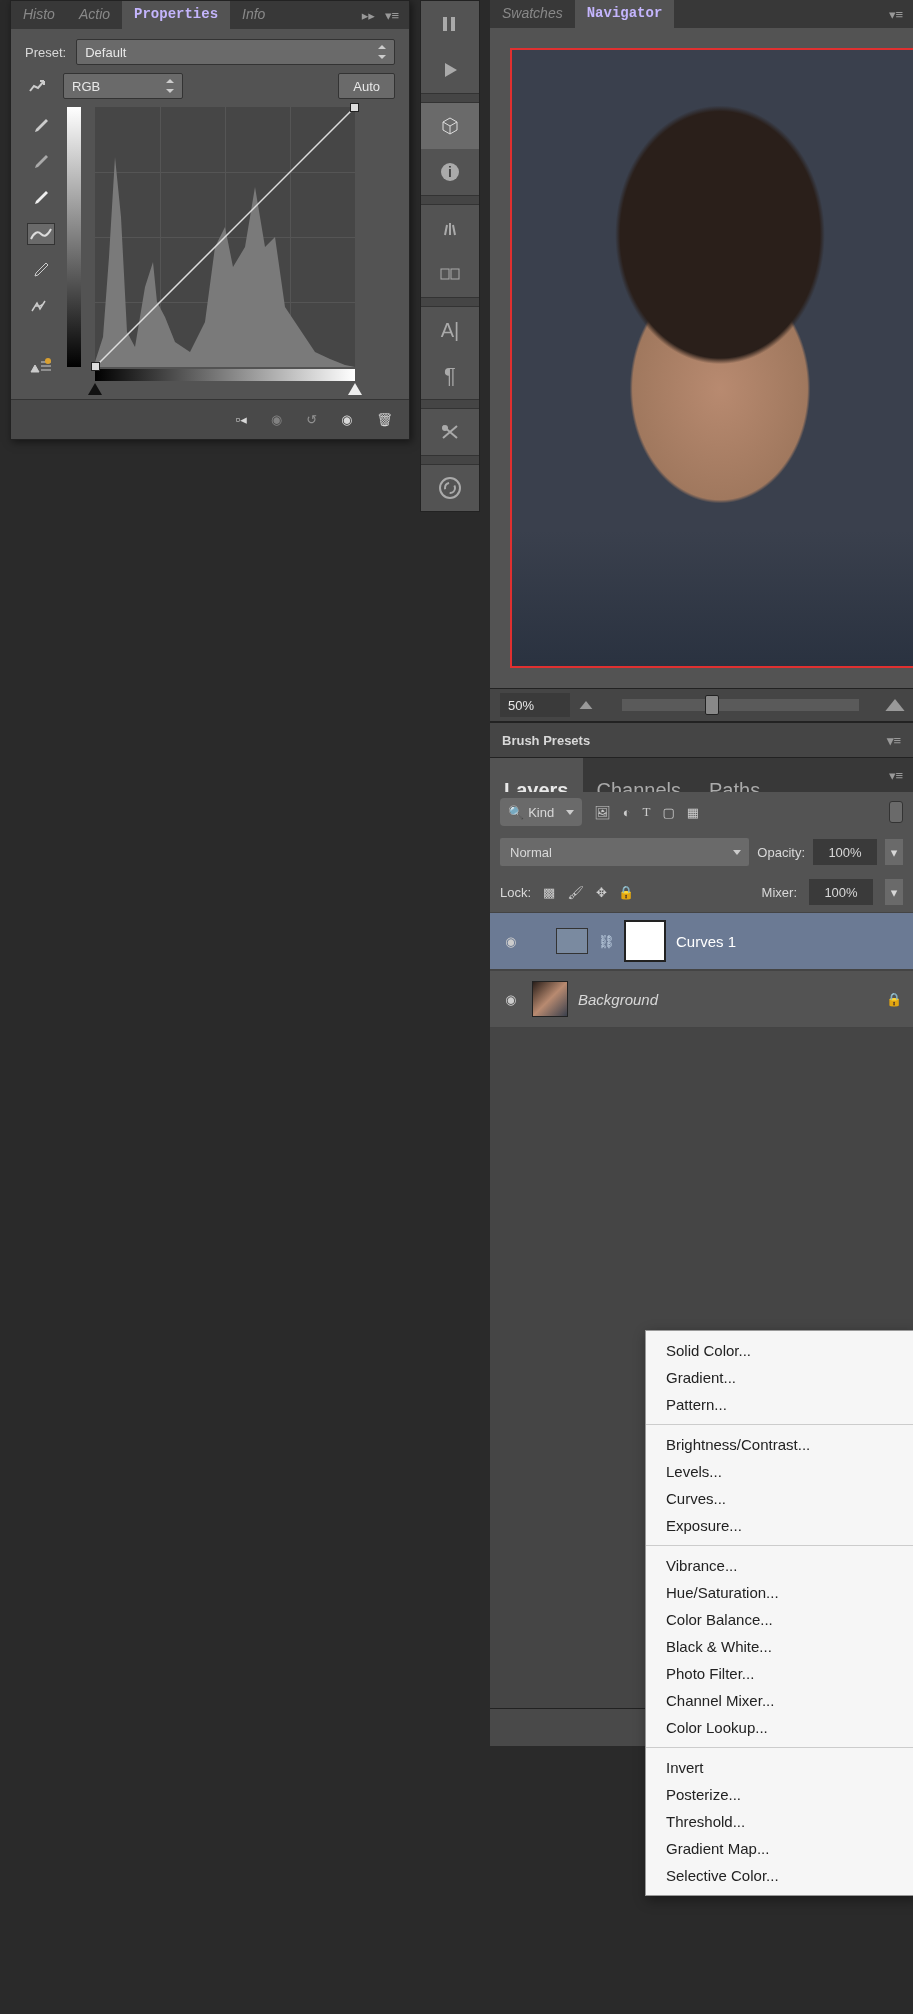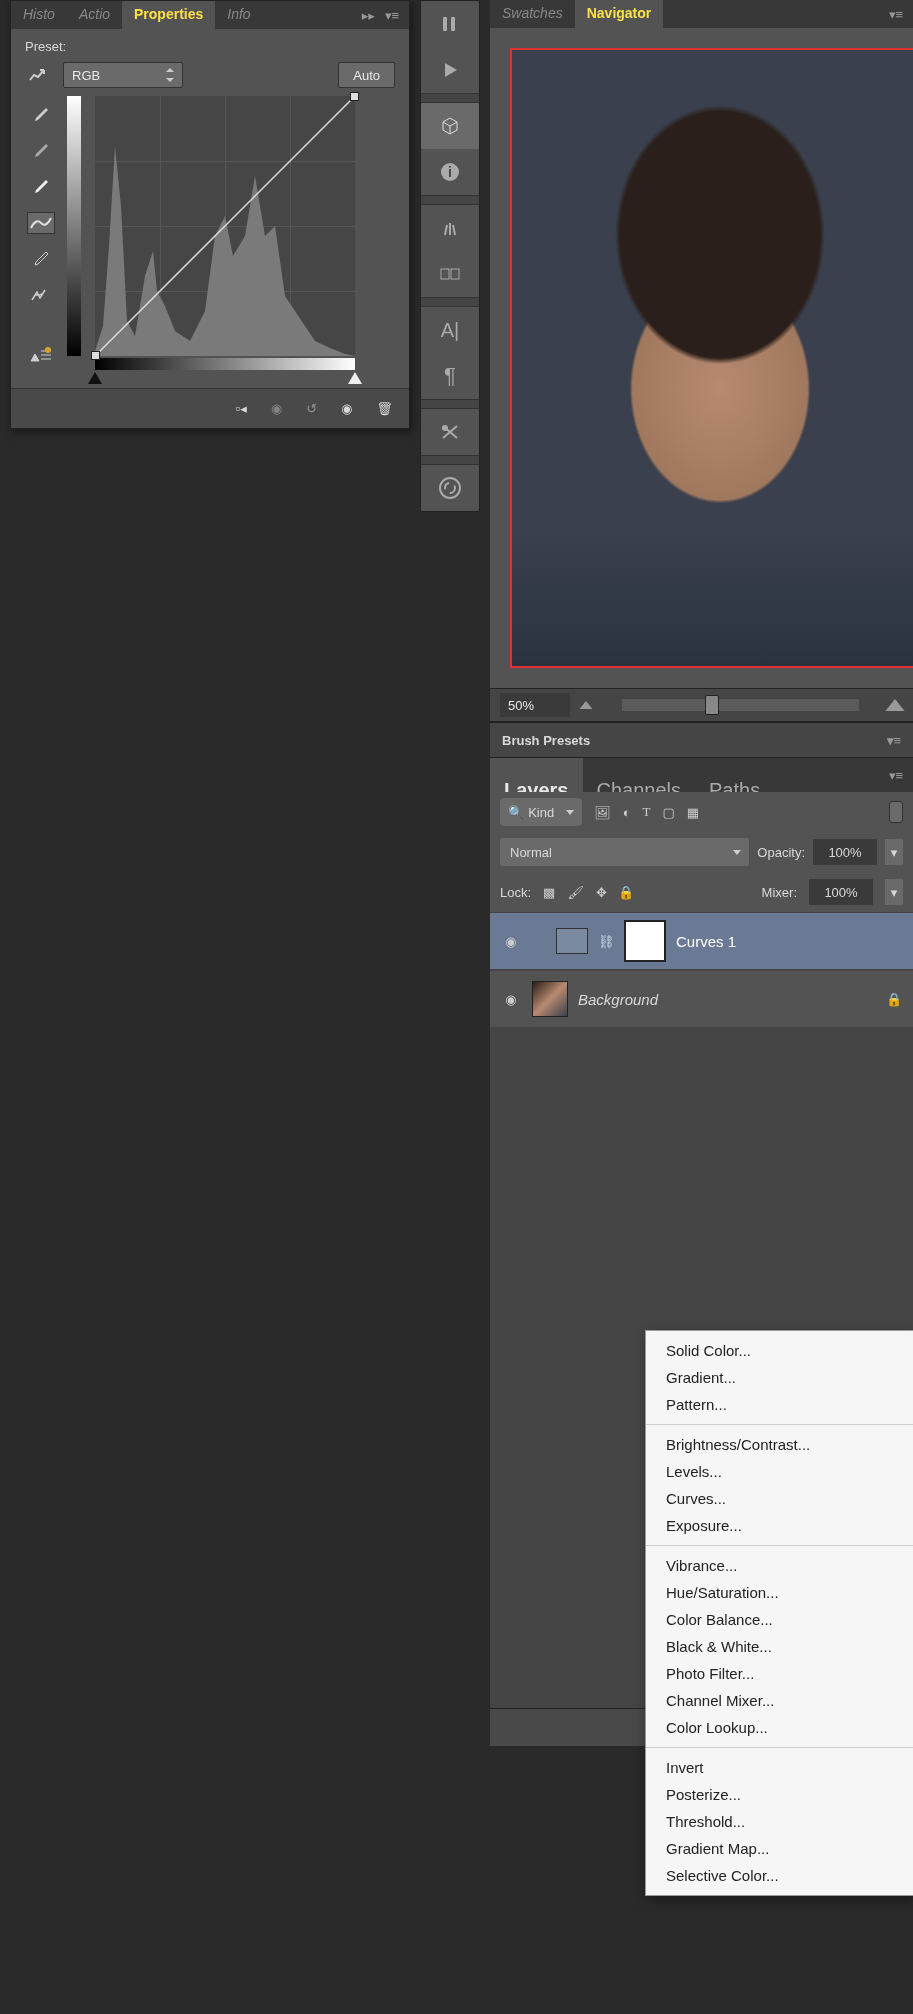--- a/index.html
+++ b/index.html
@@ -8,21 +8,21 @@
   font-family: "Lucida Grande", Arial, sans-serif;
   font-size: 13px;
   color: #d8d8d8;
   width: 913px;
   height: 2014px;
   overflow: hidden;
   position: relative;
 }
 .panel-tabs { display: flex; background: #383838; height: 28px; align-items: stretch; }
 .panel-tab { padding: 5px 12px; color: #999; font-size: 14px; cursor: pointer; background: #383838; }
-.panel-tab.active { background: #535353; color: #fde047; font-weight: bold; }
+.panel-tab.active { background: #535353; color: #c4b5fd; font-weight: bold; font-family: Liberation Mono, monospace; }
 .panel-tab.dim { color: #888; font-style: italic; }
 
 .props-panel {
   position: absolute; left: 10px; top: 0; width: 400px;
   background: #535353; border: 1px solid #222;
   box-shadow: 2px 2px 8px rgba(0,0,0,.5);
 }
 .props-body { background: #535353; padding: 10px 14px 0 14px; }
 .curves-header { display: flex; align-items: center; gap: 8px; margin-bottom: 14px; }
 .curves-ic { width: 28px; height: 22px; background: #6a6a6a; border: 1px solid #333; }
@@ -115,20 +115,23 @@
     <div class="panel-tab dim">Info</div>
     <div style="flex:1"></div>
     <div style="display:flex;align-items:center;gap:10px;padding:0 10px;color:#999">
       <span>▸▸</span>
       <span>▾≡</span>
     </div>
   </div>
   <div class="props-body">
     <div class="preset-row">
       <span>Preset:</span>
+      <div class="dd" style="flex:1">
+        <span>Default</span>
+      </div>
     </div>
     <div style="display:flex;align-items:center;gap:10px;margin-bottom:8px">
       <div class="tool-ic">
         <svg width="22" height="18" viewBox="0 0 22 18">
             <path d="M2 14 L6 9 L10 11 L16 4 M16 4 L12 4 M16 4 L16 8" stroke="#ccc" fill="none" stroke-width="2"></path>
           </svg>
       </div>
       <div class="dd" style="width:120px">
         <span>RGB</span>
       </div>

